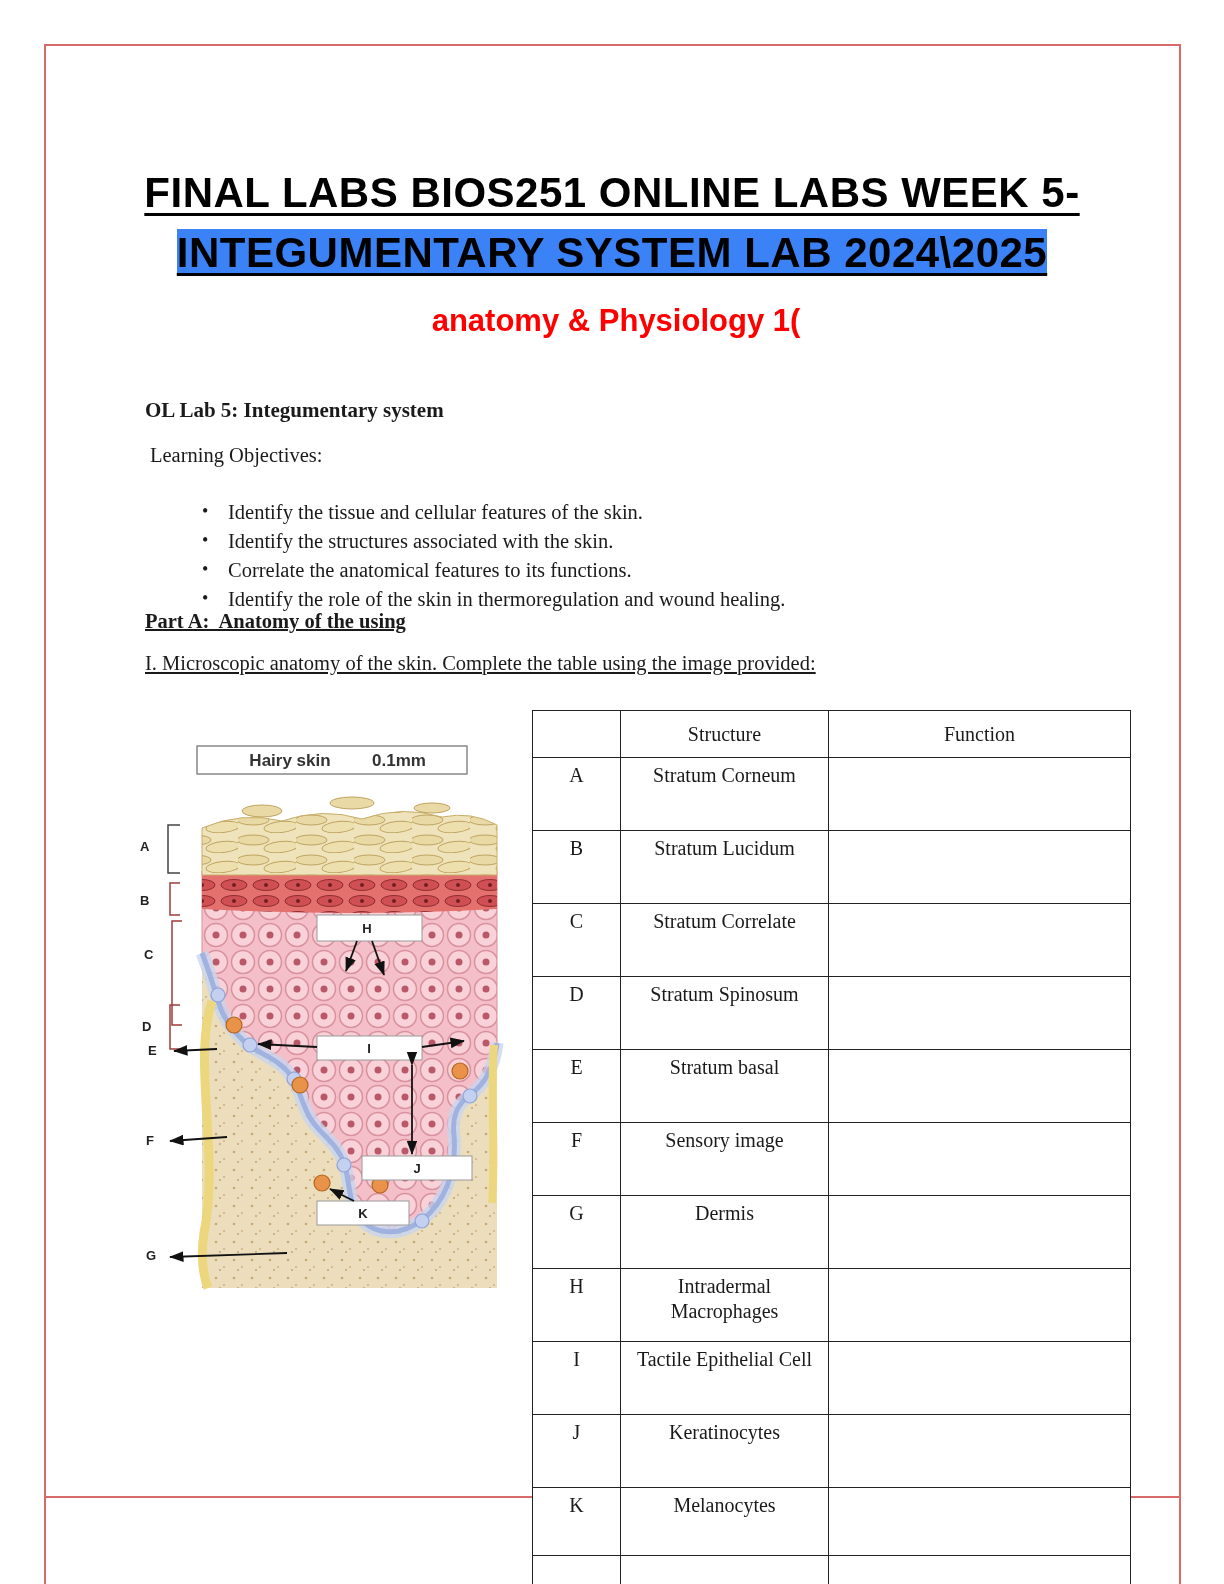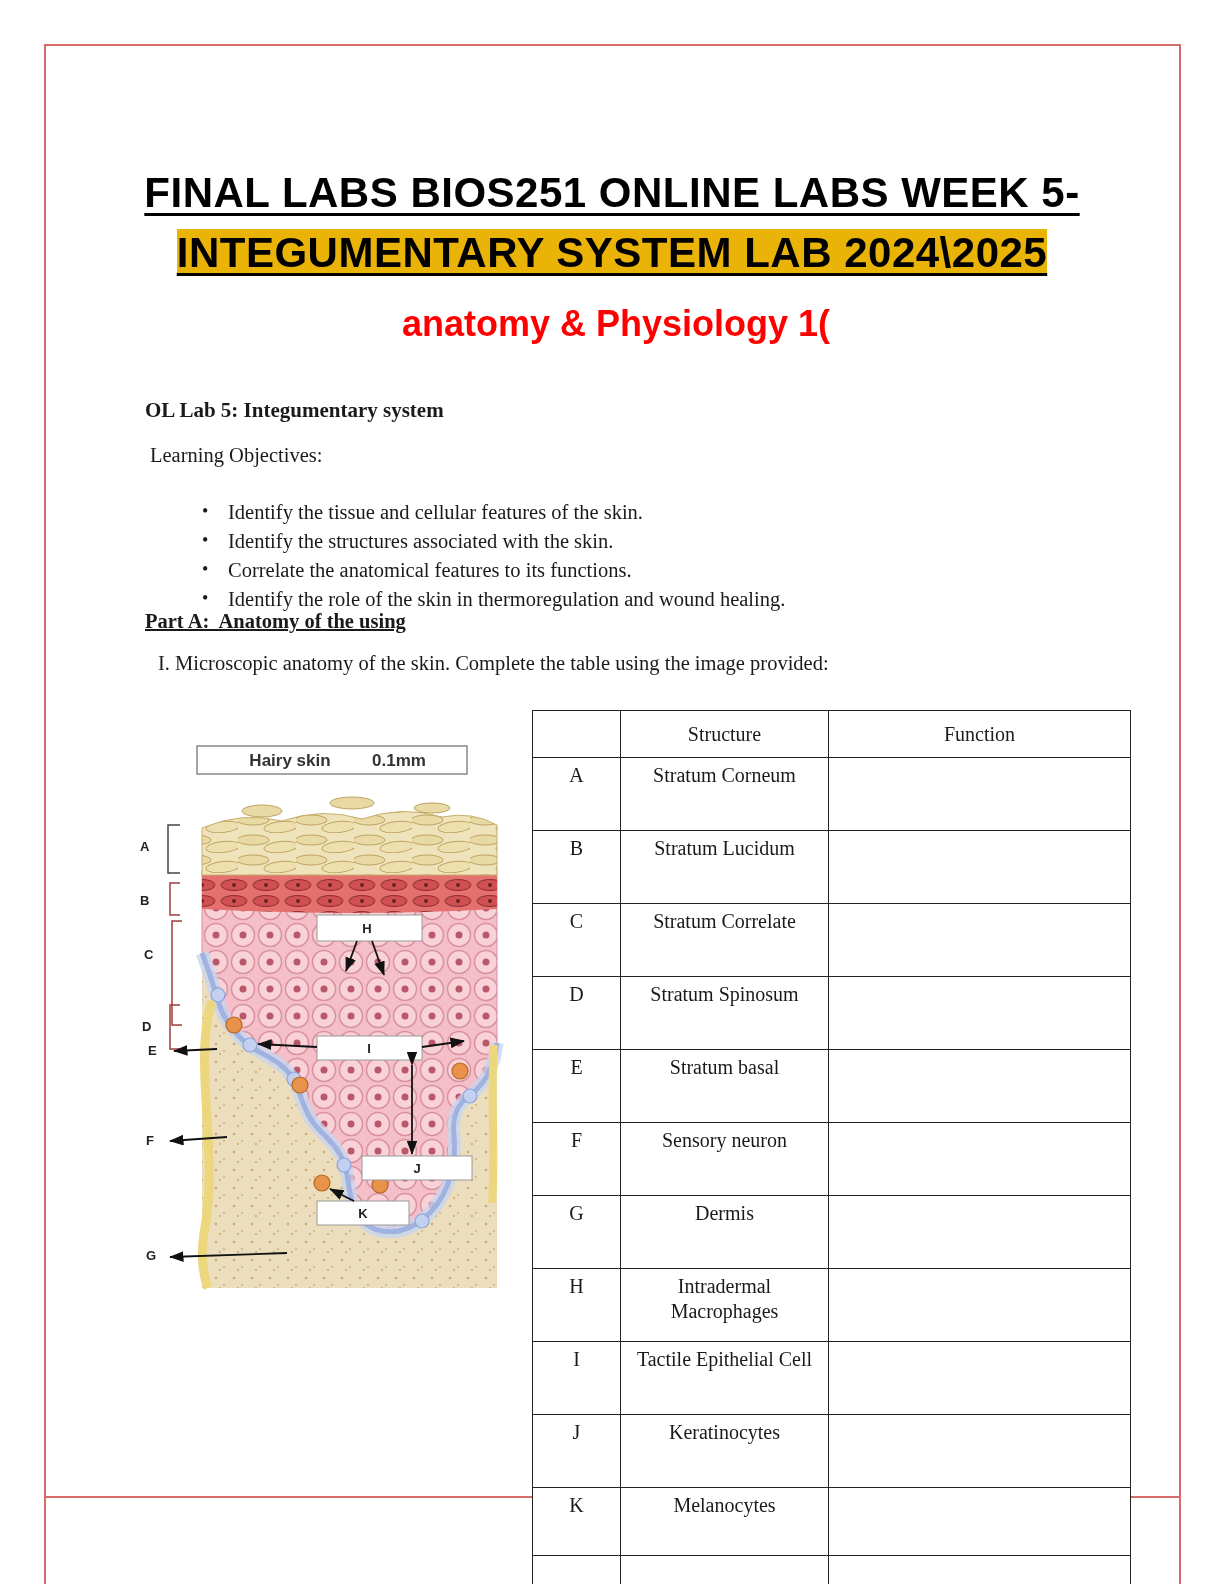--- a/index.html
+++ b/index.html
@@ -12,36 +12,36 @@
   .frame-left   { position:absolute; left:44px;  top:44px;   width:2px;    height:1540px; background:#d96a6a; }
   .frame-right  { position:absolute; left:1179px;top:44px;   width:2px;    height:1540px; background:#d96a6a; }
   .frame-break  { position:absolute; left:44px;  top:1496px; width:1137px; height:2px;  background:#d96a6a; }
 
   .title {
     position:absolute; left:0; right:0; top:163px; text-align:center;
     font-family:"Liberation Sans", sans-serif; font-weight:bold;
     font-size:42px; line-height:60px; letter-spacing:.5px; color:#000;
   }
   .title .u  { text-decoration:underline; text-decoration-thickness:3px; text-underline-offset:6px; }
-  .title .hl { background:#eab308; }
+  .title .hl { background:#3b82f6; }
 
   .subtitle {
     position:absolute; left:0; right:0; top:303px; text-align:center;
     font-family:"Liberation Sans", sans-serif; font-weight:bold;
-    font-size:36px; color:#ff0000;padding-left:8px;
+    font-size:31px; color:#ff0000;padding-left:8px;
   }
 
   .lab-heading      { position:absolute; left:145px; top:398px; font-size:21px; font-weight:bold; }
   .objectives-label { position:absolute; left:150px; top:444px; font-size:20.5px; }
   .objectives       { position:absolute; left:184px; top:482px; margin:16px; padding:0; list-style:none; font-size:20.5px; }
   .objectives li    { line-height:29px; padding-left:28px; position:relative; }
   .objectives li::before { content:"\2022"; position:absolute; left:2px; top:-1px; font-size:18px; }
   .part-a      { position:absolute; left:145px; top:610px; font-size:20.5px; font-weight:bold;
                  text-decoration:underline; text-decoration-thickness:2px; white-space:pre-wrap; }
-  .instruction { position:absolute; left:158px; top:652px; font-size:20.5px; }
+  .instruction { position:absolute; left:145px; top:652px; font-size:20.5px;text-decoration:underline; }
 
   .diagram { position:absolute; left:122px; top:733px; width:395px; height:560px; }
 
   .anatomy-table { position:absolute; left:532px; top:710px; border-collapse:collapse;
                    table-layout:fixed; font-size:20px; }
   .anatomy-table th, .anatomy-table td {
     border:1px solid #222; background:#fff; text-align:center;
     font-weight:normal; padding:5px 6px 0 6px; vertical-align:top; line-height:25px;font-family:Liberation Serif, serif;
   }
   .anatomy-table thead th { vertical-align:middle; padding:0 6px; height:46px; }
@@ -220,21 +220,21 @@
         <td>Stratum Spinosum</td>
         <td></td>
       </tr>
       <tr class="row">
         <td>E</td>
         <td>Stratum basal</td>
         <td></td>
       </tr>
       <tr class="row">
         <td>F</td>
-        <td>Sensory neuron</td>
+        <td>Sensory image</td>
         <td></td>
       </tr>
       <tr class="row">
         <td>G</td>
         <td>Dermis</td>
         <td></td>
       </tr>
       <tr class="row">
         <td>H</td>
         <td>Intradermal Macrophages</td>

